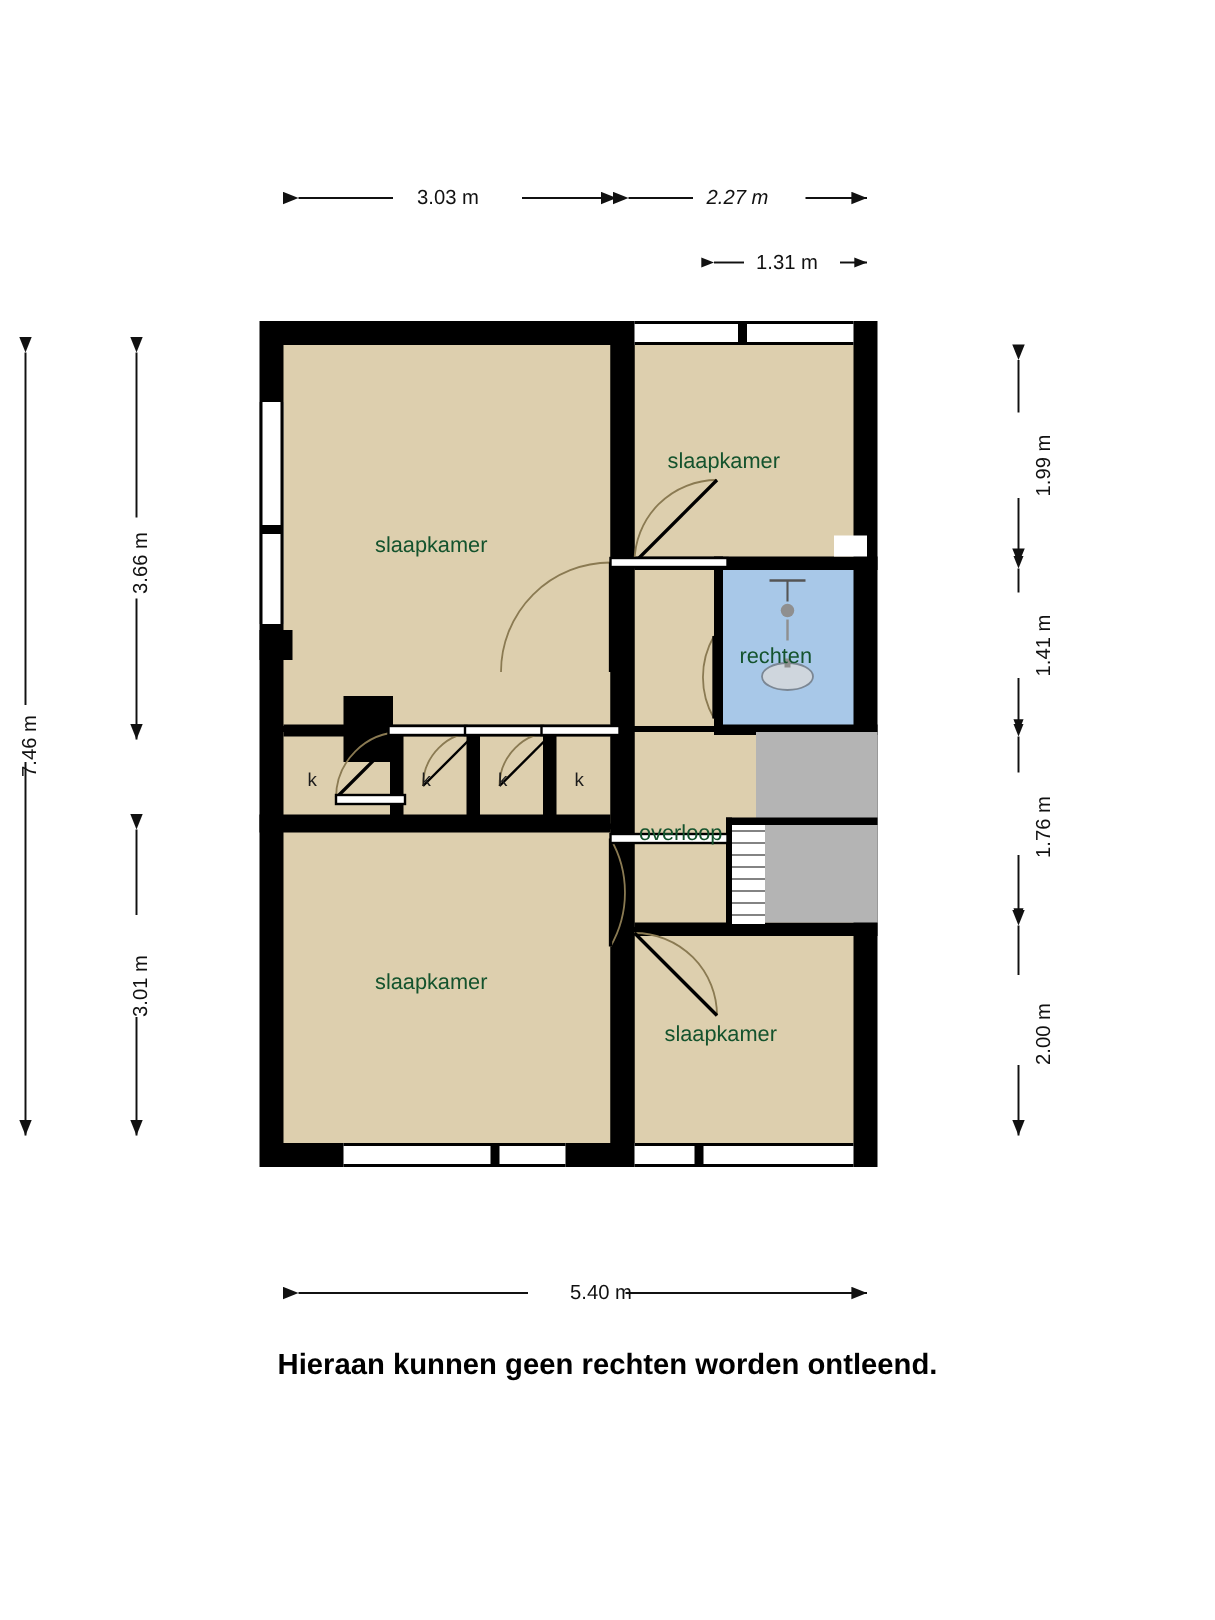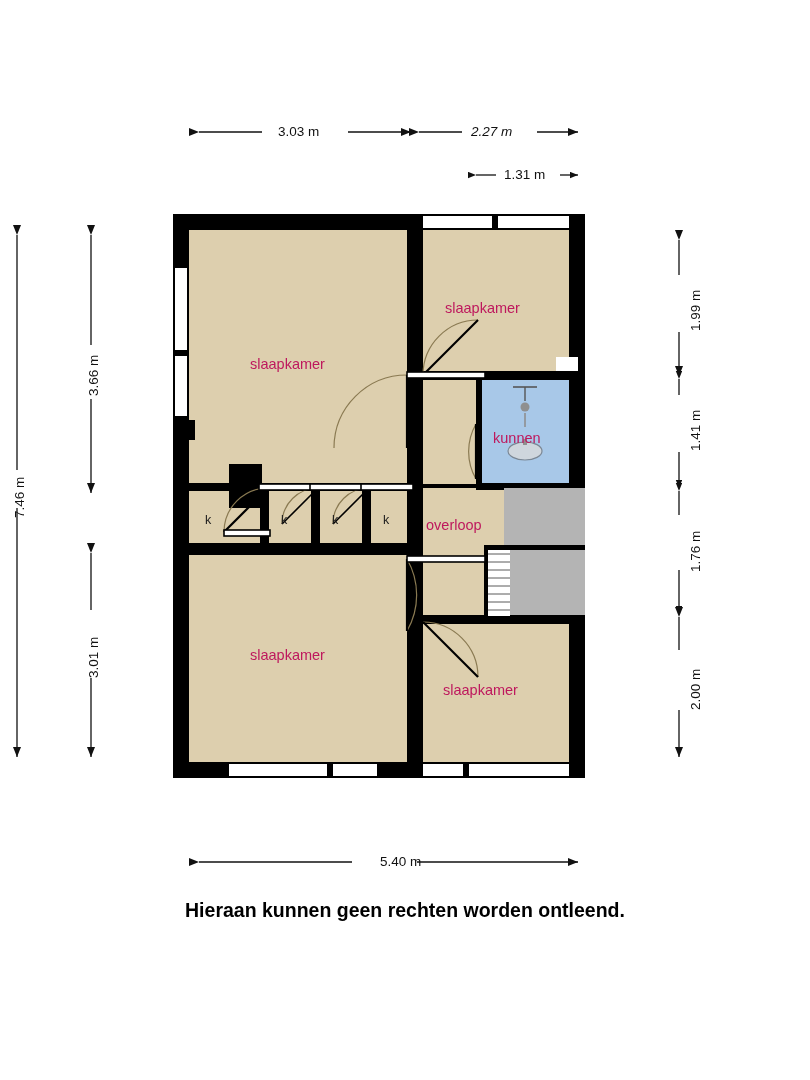--- a/index.html
+++ b/index.html
@@ -60,21 +60,21 @@
   }
   .winbar {
     position: absolute;
     background: #000000;
   }
 
   
   .rlabel {
     position: absolute;
     font-size: 14.5px;
-    color: #be185d;
+    color: #14532d;
     white-space: nowrap;
   }
   .klabel {
     position: absolute;
     font-size: 12.5px;
     color: #1c1c1c;
   }
 
   
   .dim {
@@ -290,22 +290,22 @@
     <line x1="44" y1="34" x2="44" y2="48" stroke="#8f8f8f" stroke-width="1.6"></line>
 
     <ellipse cx="44" cy="72" rx="17" ry="9" fill="#cfd6dd" stroke="#7b8794" stroke-width="1.2"></ellipse>
     <rect x="42" y="60" width="4" height="6" fill="#8f8f8f"></rect>
   </svg>
 
   <div class="stairwhite" style="left:556px; top:357px; width:22px; height:14px;"></div>
 
   <div class="rlabel" style="left:250px; top:356px;">slaapkamer</div>
   <div class="rlabel" style="left:445px; top:300px;">slaapkamer</div>
-  <div class="rlabel" style="left:493px; top:430px;">kunnen</div>
-  <div class="rlabel" style="left:426px; top:517px;">overloop</div>
+  <div class="rlabel" style="left:493px; top:430px;">rechten</div>
+  <div class="rlabel" style="left:426px; top:548px;">overloop</div>
   <div class="rlabel" style="left:250px; top:647px;">slaapkamer</div>
   <div class="rlabel" style="left:443px; top:682px;">slaapkamer</div>
 
   <div class="klabel" style="left:205px; top:513px;">k</div>
   <div class="klabel" style="left:281px; top:513px;">k</div>
   <div class="klabel" style="left:332px; top:513px;">k</div>
   <div class="klabel" style="left:383px; top:513px;">k</div>
 
   <div id="footer">
     <div>Hieraan kunnen geen rechten worden ontleend.</div>

